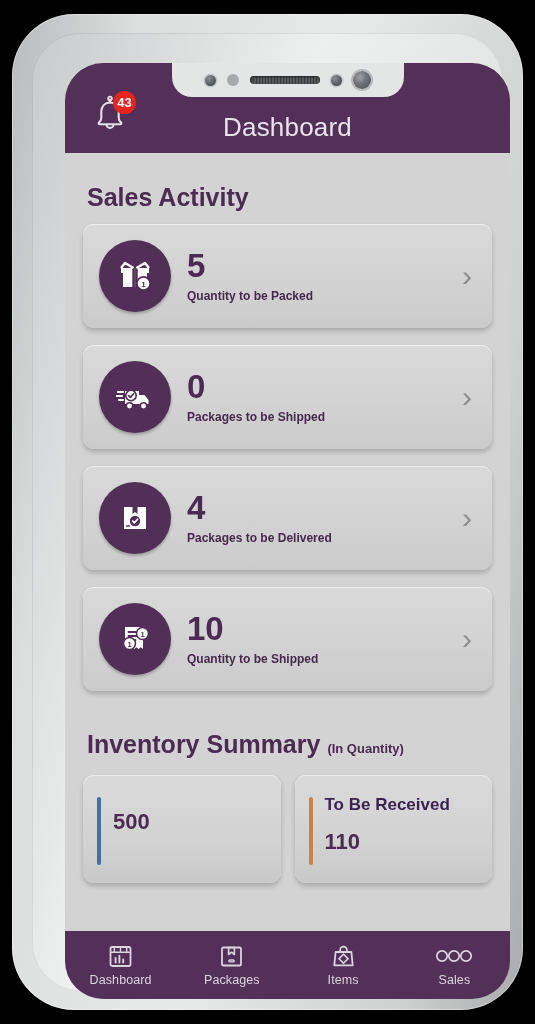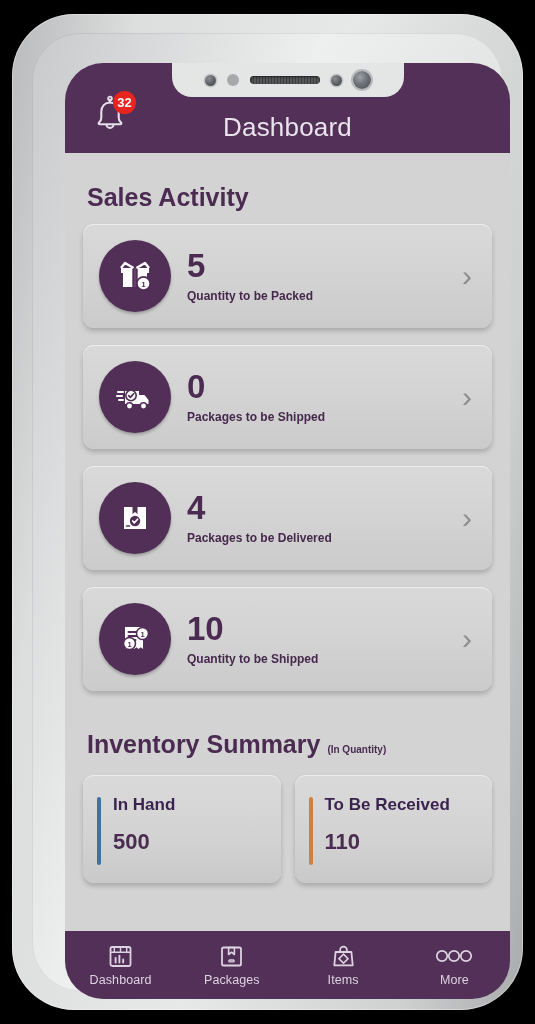--- a/index.html
+++ b/index.html
@@ -104,21 +104,21 @@
     overflow: hidden;
   }
 
   .section-title {
     color: #4b2b51;
     font-size: 25px;
     font-weight: 700;
     padding: 22px 4px 12px 4px;
   }
   .section-title .suffix {
-    font-size: 10px;
+    font-size: 13px;
     font-weight: 700;
   }
 
   
   .activity-card {
     position: relative;
     height: 104px;
     margin-bottom: 17px;
     border-radius: 11px;
     background: linear-gradient(180deg,#d9d9d9 0%,#d2d2d2 55%,#cbcbcb 100%);
@@ -230,21 +230,21 @@
       </div>
 
       <div id="app-header">
         <div id="notification-bell">
           <svg width="46" height="46" viewBox="0 0 46 46">
             <path d="M23 9.5c-5.2 0-8.7 3.9-8.7 9.1v6.1c0 1.9-.9 3.6-2.3 4.8-.7.6-.3 1.8.7 1.8h20.6c1 0 1.4-1.2.7-1.8-1.4-1.2-2.3-2.9-2.3-4.8v-6.1c0-5.2-3.5-9.1-8.7-9.1z" fill="none" stroke="#e6dfe9" stroke-width="2.1"></path>
             <path d="M23 9.5V6.6" fill="none" stroke="#e6dfe9" stroke-width="2.1" stroke-linecap="round"></path>
             <circle cx="23" cy="5.6" r="1.9" fill="none" stroke="#e6dfe9" stroke-width="1.8"></circle>
             <path d="M19.4 31.3c0 2 1.6 3.6 3.6 3.6s3.6-1.6 3.6-3.6" fill="none" stroke="#e6dfe9" stroke-width="2.1"></path>
           </svg>
-          <div id="bell-badge">32</div>
+          <div id="bell-badge">43</div>
         </div>
         <div id="header-title">Dashboard</div>
       </div>
 
       <div id="app-body">
 
         <div class="section-title">Sales Activity</div>
 
         <div class="activity-card">
           <div class="card-icon-circle">
@@ -321,21 +321,20 @@
 
         <div class="section-title">
           <span>Inventory Summary</span>
           <span class="suffix">(In Quantity)</span>
         </div>
 
         <div id="inventory-row">
           <div class="inv-card">
             <div class="inv-bar" style="background:#3d72a4"></div>
             <div class="inv-text">
-              <div class="inv-label">In Hand</div>
               <div class="inv-value">500</div>
             </div>
           </div>
           <div class="inv-card">
             <div class="inv-bar" style="background:#d0803a"></div>
             <div class="inv-text">
               <div class="inv-label">To Be Received</div>
               <div class="inv-value">110</div>
             </div>
           </div>
@@ -381,20 +380,20 @@
         </div>
 
         <div class="nav-item">
           <div class="nav-icon">
             <svg width="38" height="18" viewBox="0 0 38 18">
               <circle cx="7" cy="9" r="5.2" fill="none" stroke="#ddd4e2" stroke-width="1.7"></circle>
               <circle cx="19" cy="9" r="5.2" fill="none" stroke="#ddd4e2" stroke-width="1.7"></circle>
               <circle cx="31" cy="9" r="5.2" fill="none" stroke="#ddd4e2" stroke-width="1.7"></circle>
             </svg>
           </div>
-          <div class="nav-label">More</div>
+          <div class="nav-label">Sales</div>
         </div>
 
       </div>
 
     </div>
   </div>
 </div>
 
 </body></html>

